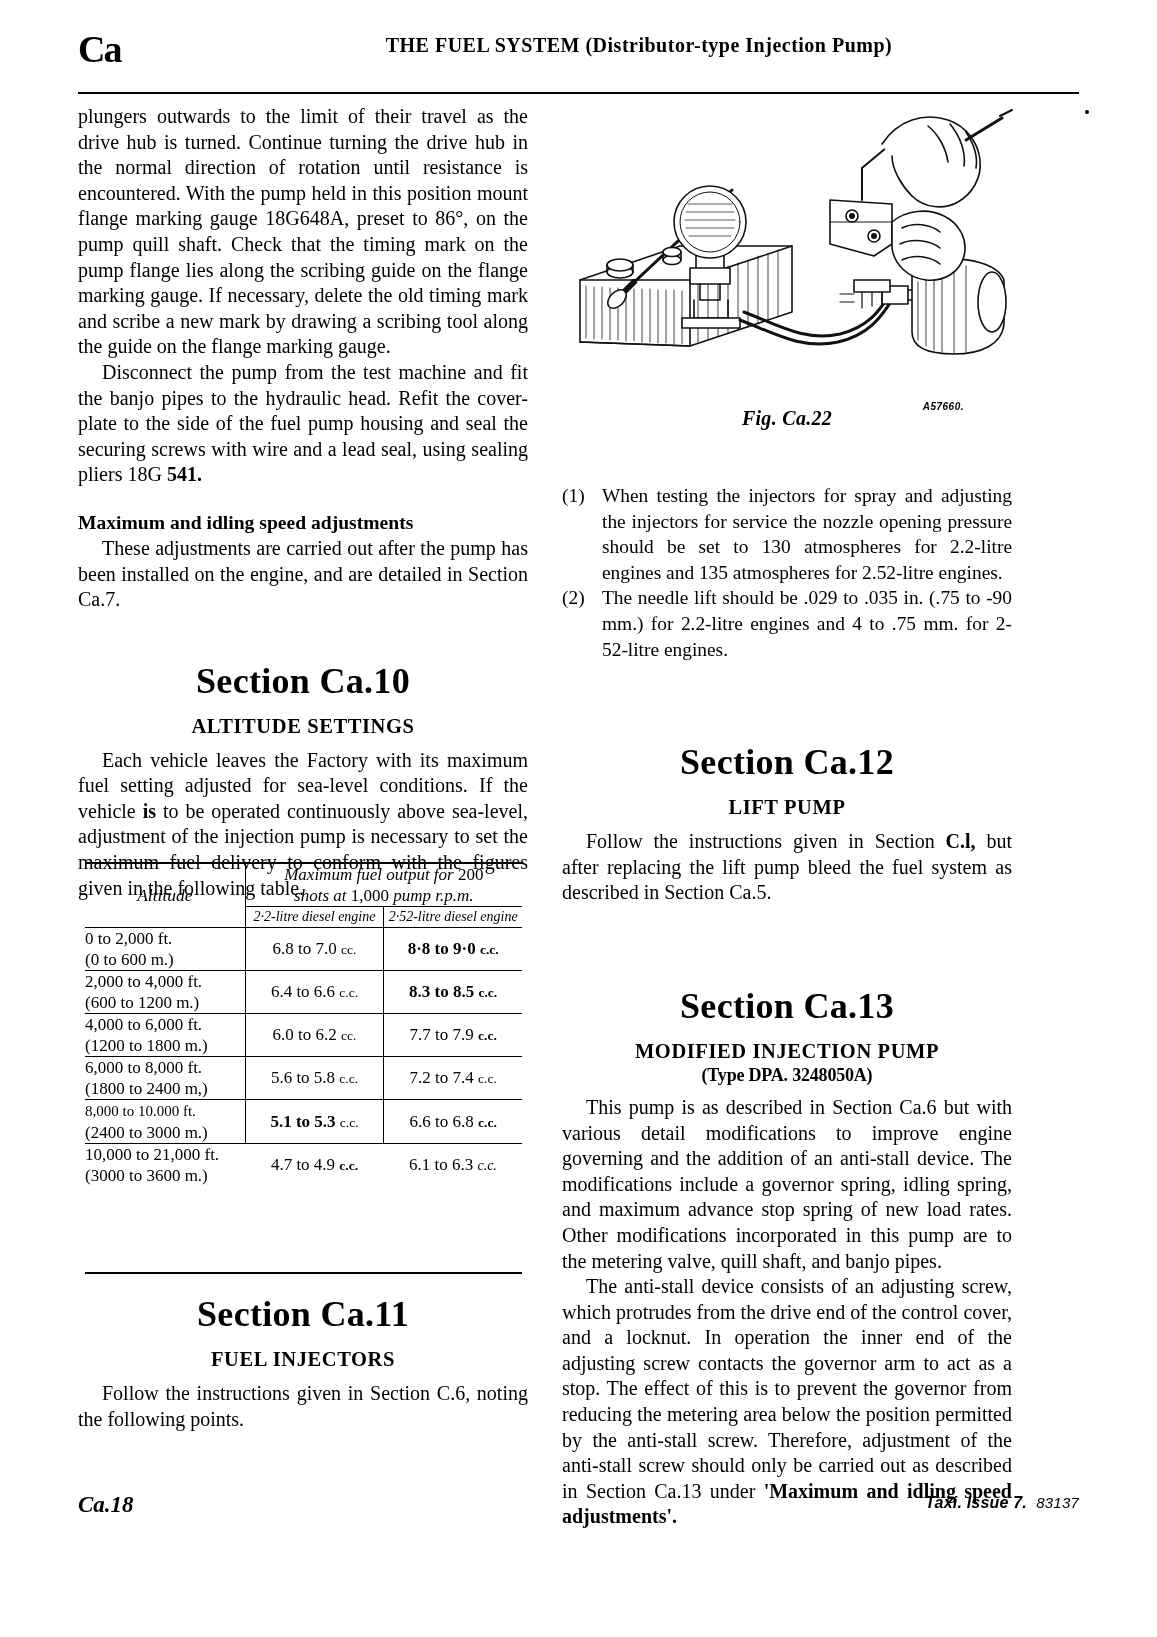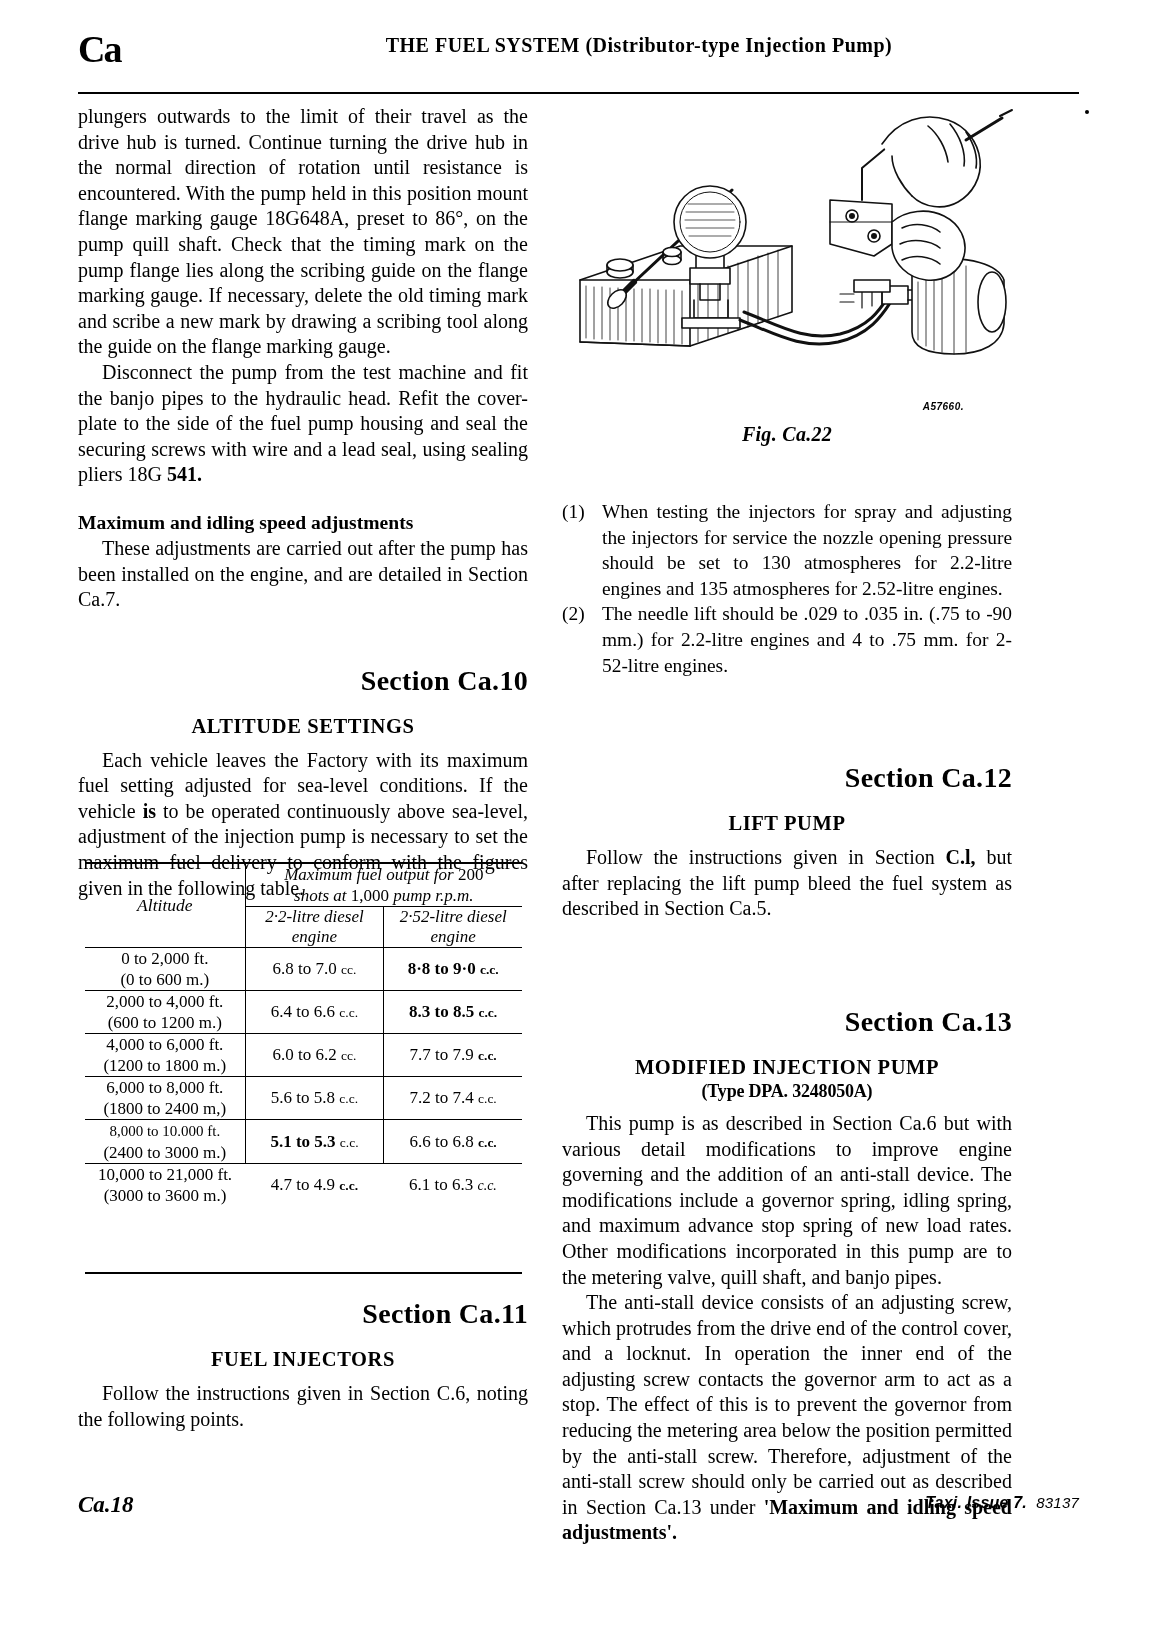--- a/index.html
+++ b/index.html
@@ -83,23 +83,23 @@
   .sub-head {
     font-weight: bold;
     font-size: 19.6px;
     line-height: 26px;
     margin-top: 22px;
     margin-bottom: 0px;
     text-align: left;
   }
   .section-title {
     font-weight: bold;
-    font-size: 28px;
+    font-size: 36px;
     line-height: 32px;
-    text-align: right;
+    text-align: center;
     letter-spacing: 0.3px;
   }
   .center-head {
     text-align: center;
     font-weight: bold;
     font-size: 20.5px;
     line-height: 26px;
     letter-spacing: 0.6px;
   }
   .center-head-sub {
@@ -204,30 +204,30 @@
     font-size: 17px;
     line-height: 21px;
     padding: 8px 6px 7px 6px;
     margin-left: 36px;
   }
   .th-span .light { font-weight: normal; font-style: normal; }
   .th-eng {
     text-align: center;
     font-style: italic;
     font-weight: bold;
-    font-size: 17px;
+    font-size: 14px;
     line-height: 20px;
     padding: 8px 4px 8px 4px;
     width: 138px;
   }
   .cell-alt {
     padding: 7px 6px 8px 12px;
     font-size: 17px;
     line-height: 21px;
-    text-align: center;
+    text-align: left;
   }
   .cell-val {
     text-align: center;
     font-size: 17px;
     line-height: 21px;
     padding: 7px 4px 8px 4px;
   }
   .cc { font-size: 13.5px; }
   .cc-b { font-size: 13.5px; font-weight: bold; }
   .cc-i { font-size: 14px; font-style: italic; }
@@ -498,21 +498,21 @@
   <div class="tbl-end-rule"></div>
 
   <div class="col col-left" style="top:1298px;">
     <div class="section-title">Section  Ca.11</div>
     <div class="spacer-sm"></div>
     <div class="center-head">FUEL INJECTORS</div>
     <div class="spacer-xs"></div>
     <p class="ind">Follow the instructions given in Section C.6, noting the following points.</p>
   </div>
 
-  <div class="col col-right" style="top:421px;">
+  <div class="col col-right" style="top:405px;">
 
     <div class="fig-num">Fig. Ca.22</div>
 
     <div class="spacer-lg"></div>
 
     <div class="numlist">
       <div class="numrow">
         <div class="num">(1)</div>
         <div class="txt">When testing the injectors for spray and adjusting the injectors for service the nozzle opening pressure should be set to 130 atmospheres for 2.2-litre engines and 135 atmospheres for 2.52-litre engines.</div>
       </div>

